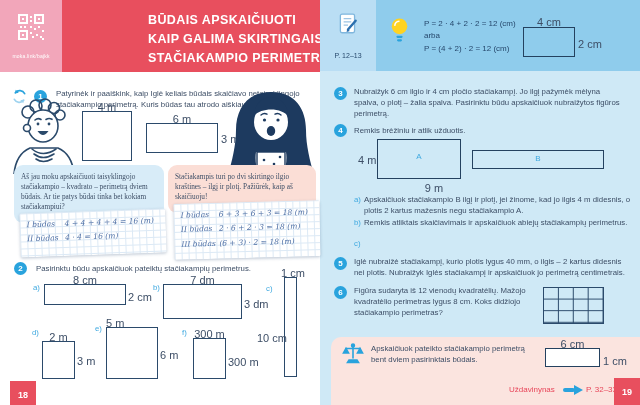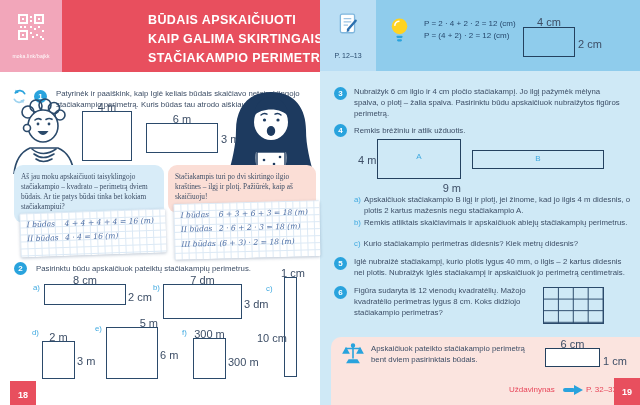--- a/index.html
+++ b/index.html
@@ -196,21 +196,21 @@
     <div class="abs dim" style="left:281px;top:267px;width:18px;text-align:center">1 cm</div>
     <div class="abs box" style="left:284px;top:277px;width:13px;height:100px"></div>
     <div class="abs dim" style="left:257px;top:332px">10 cm</div>
 
     <div class="abs shape-letter" style="left:32px;top:328px">d)</div>
     <div class="abs dim" style="left:42px;top:331px;width:33px;text-align:center">2 m</div>
     <div class="abs box" style="left:42px;top:341px;width:33px;height:38px"></div>
     <div class="abs dim" style="left:77px;top:355px">3 m</div>
 
     <div class="abs shape-letter" style="left:95px;top:324px">e)</div>
-    <div class="abs dim" style="left:106px;top:317px;width:52px;text-align:right">5 m</div>
+    <div class="abs dim" style="left:106px;top:317px;width:52px;text-align:left">5 m</div>
     <div class="abs box" style="left:106px;top:327px;width:52px;height:52px"></div>
     <div class="abs dim" style="left:160px;top:349px">6 m</div>
 
     <div class="abs shape-letter" style="left:182px;top:328px">f)</div>
     <div class="abs dim" style="left:193px;top:328px;width:33px;text-align:center">300 m</div>
     <div class="abs box" style="left:193px;top:338px;width:33px;height:41px"></div>
     <div class="abs dim" style="left:228px;top:356px">300 m</div>
 
     <div class="abs pagenum" style="left:10px;top:381px;width:26px;height:28px">18</div>
   </div>
@@ -228,54 +228,54 @@
     </div>
 
     <svg class="abs" style="left:389px;top:17px" width="21" height="27" viewBox="0 0 20 26">
       <circle cx="10" cy="9" r="7.5" fill="#ffd321"></circle>
       <path d="M5.5,8 a4.5,4.5 0 0,1 4,-4" stroke="#ffffff" stroke-width="1.4" fill="none" stroke-linecap="round"></path>
       <rect x="7" y="18" width="6" height="2.2" rx="1.1" fill="#29a3dd"></rect>
       <rect x="7.6" y="21.4" width="4.8" height="2.2" rx="1.1" fill="#29a3dd"></rect>
     </svg>
     <div class="abs" style="left:424px;top:18px;font-size:8px;color:#27496d;line-height:1.55">
       <div>P = 2 · 4 + 2 · 2 = 12 (cm)</div>
+      <div>arba</div>
       <div>P = (4 + 2) · 2 = 12 (cm)</div>
     </div>
     <div class="abs dim" style="left:523px;top:16px;width:52px;text-align:center">4 cm</div>
     <div class="abs box" style="left:523px;top:27px;width:52px;height:30px;border-color:#24415f"></div>
     <div class="abs dim" style="left:578px;top:38px">2 cm</div>
 
     <div class="abs badge" style="left:334px;top:87px">
       <span>3</span>
     </div>
     <div class="abs body-text" style="left:354px;top:87px;width:272px">Nubraižyk 6 cm ilgio ir 4 cm pločio stačiakampį. Jo ilgį pažymėk mėlyna spalva, o plotį – žalia spalva. Pasirinktu būdu apskaičiuok nubraižytos figūros perimetrą.</div>
 
     <div class="abs badge" style="left:334px;top:124px">
       <span>4</span>
     </div>
     <div class="abs body-text" style="left:354px;top:126px;width:272px">Remkis brėžiniu ir atlik užduotis.</div>
 
     <div class="abs dim" style="left:358px;top:154px">4 m</div>
     <div class="abs box" style="left:377px;top:139px;width:84px;height:40px;border-color:#24415f"></div>
     <div class="abs" style="left:377px;top:152px;width:84px;text-align:center;font-size:8px;color:#3fa9e0">A</div>
-    <div class="abs dim" style="left:377px;top:182px;width:84px;text-align:right">9 m</div>
+    <div class="abs dim" style="left:392px;top:182px;width:84px;text-align:center">9 m</div>
     <div class="abs box" style="left:472px;top:150px;width:132px;height:19px;border-color:#24415f"></div>
     <div class="abs" style="left:472px;top:154px;width:132px;text-align:center;font-size:8px;color:#3fa9e0">B</div>
 
     <div class="abs body-text sub-item" style="left:354px;top:195px;width:276px">
       <span class="letter">a)</span>
       <span>Apskaičiuok stačiakampio B ilgį ir plotį, jei žinome, kad jo ilgis 4 m didesnis, o plotis 2 kartus mažesnis negu stačiakampio A.</span>
     </div>
     <div class="abs body-text sub-item" style="left:354px;top:218px;width:276px">
       <span class="letter">b)</span>
       <span>Remkis atliktais skaičiavimais ir apskaičiuok abiejų stačiakampių perimetrus.</span>
     </div>
     <div class="abs body-text sub-item" style="left:354px;top:239px;width:276px">
       <span class="letter">c)</span>
-      <span>Kurio stačiakampio perimetras didesnis? Kiek metrų didesnis?</span>
     </div>
 
     <div class="abs badge" style="left:334px;top:257px">
       <span>5</span>
     </div>
     <div class="abs body-text" style="left:354px;top:257px;width:274px">Iglė nubraižė stačiakampį, kurio plotis lygus 40 mm, o ilgis – 2 kartus didesnis nei plotis. Nubraižyk Iglės stačiakampį ir apskaičiuok jo perimetrą centimetrais.</div>
 
     <div class="abs badge" style="left:334px;top:286px">
       <span>6</span>
     </div>

